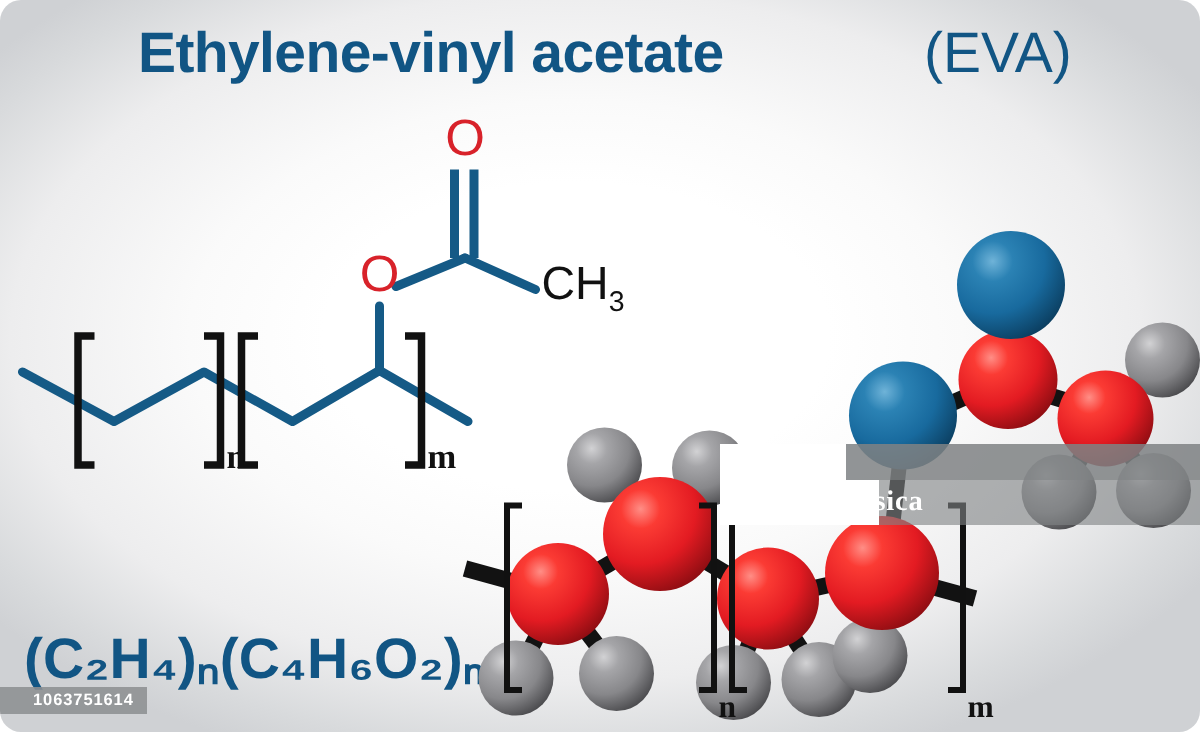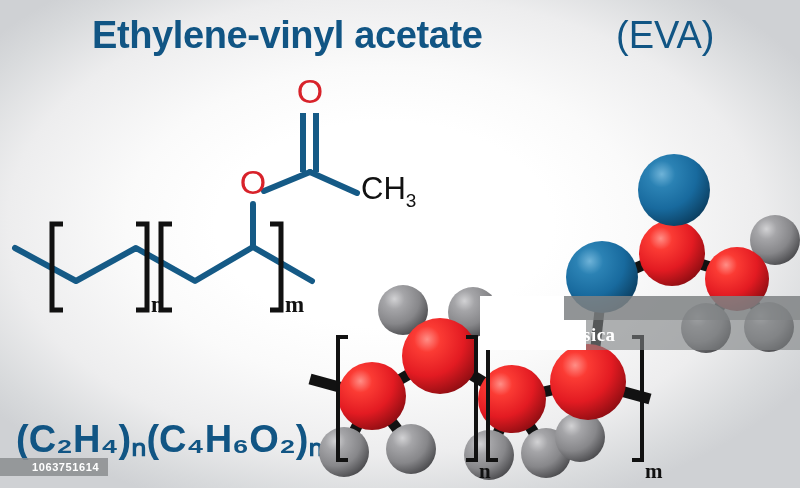--- a/index.html
+++ b/index.html
@@ -15,20 +15,21 @@
     overflow: hidden;
     font-family: "Liberation Sans", sans-serif;
     background:
       radial-gradient(ellipse 62% 62% at 48% 46%,
         #ffffff 0%,
         #ffffff 34%,
         #fafafa 52%,
         #ededee 76%,
         #d8dadc 92%,
         #cfd1d4 100%);
+    border-radius: 14px;
   }
   #stage svg.layer {
     position: absolute;
     left: 0;
     top: 0;
     width: 800px;
     height: 488px;
     overflow: visible;
   }
   .watermark-band {
@@ -47,21 +48,21 @@
   }
   .watermark-notch {
     position: absolute;
     background: #ffffff;
     pointer-events: none;
   }
   .stock-id {
     position: absolute;
     left: 0;
     bottom: 12px;
-    padding: 3px 9px 3px 32px;
+    padding: 3px 9px 3px 22px;
     background: rgba(141,143,146,0.88);
     color: #ffffff;
     font-family: "Liberation Sans", sans-serif;
     font-size: 11px;
     font-weight: bold;
     letter-spacing: 0.6px;
   }
 </style>
 </head>
 <body>

